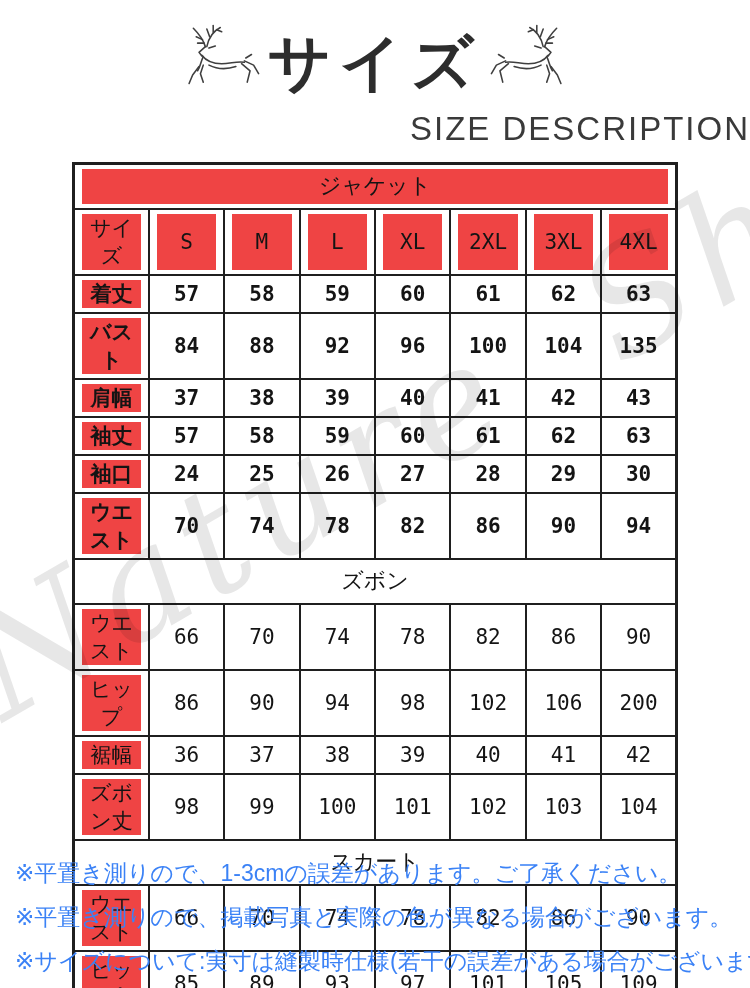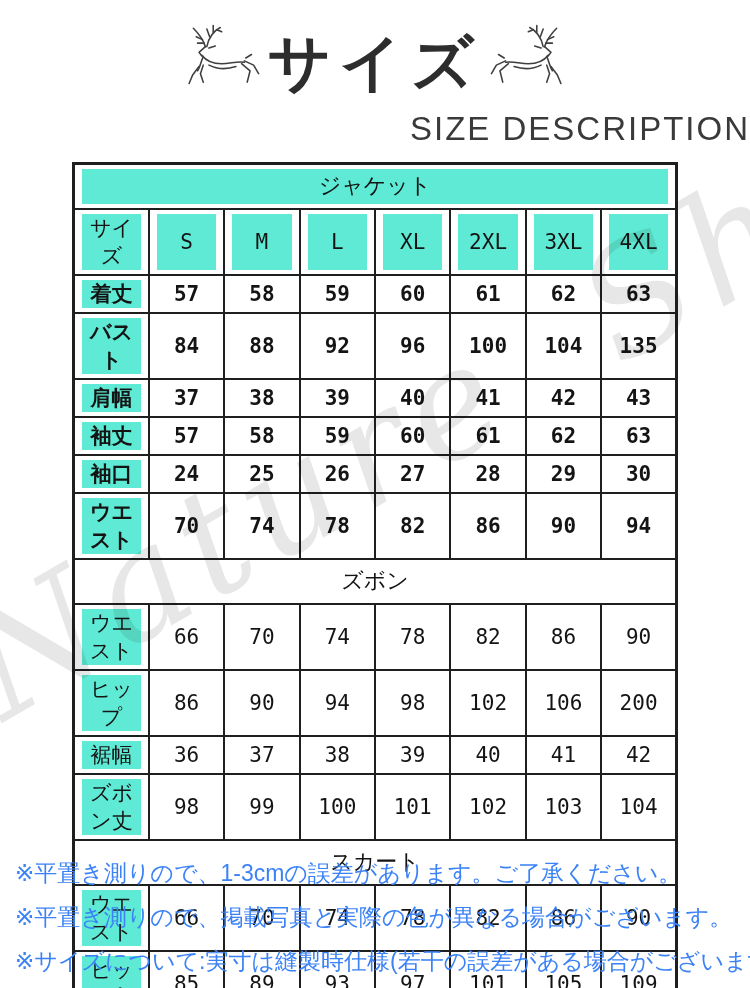--- a/index.html
+++ b/index.html
@@ -61,21 +61,21 @@
     text-align: center;
     vertical-align: middle;
     font-size: 21px;
     color: #141414;
     padding: 0;
     background: #fff;
   }
   table.size-table td.label-col { width: 22%; }
 
   .shade {
-    background: #5eead4;
+    background: #ef4444;
     margin: 4px 7px;
     height: calc(100% - 8px);
     display: flex;
     align-items: center;
     justify-content: center;
   }
   .plain-title {
     display: flex;
     align-items: center;
     justify-content: center;

